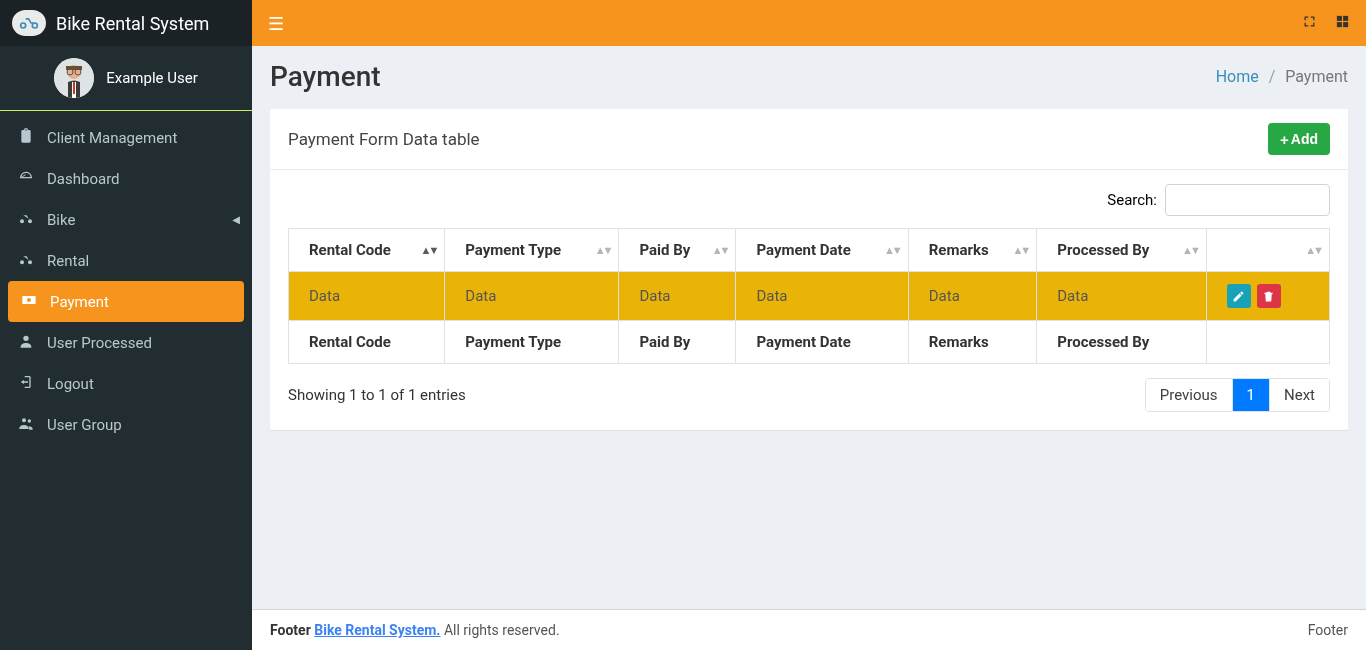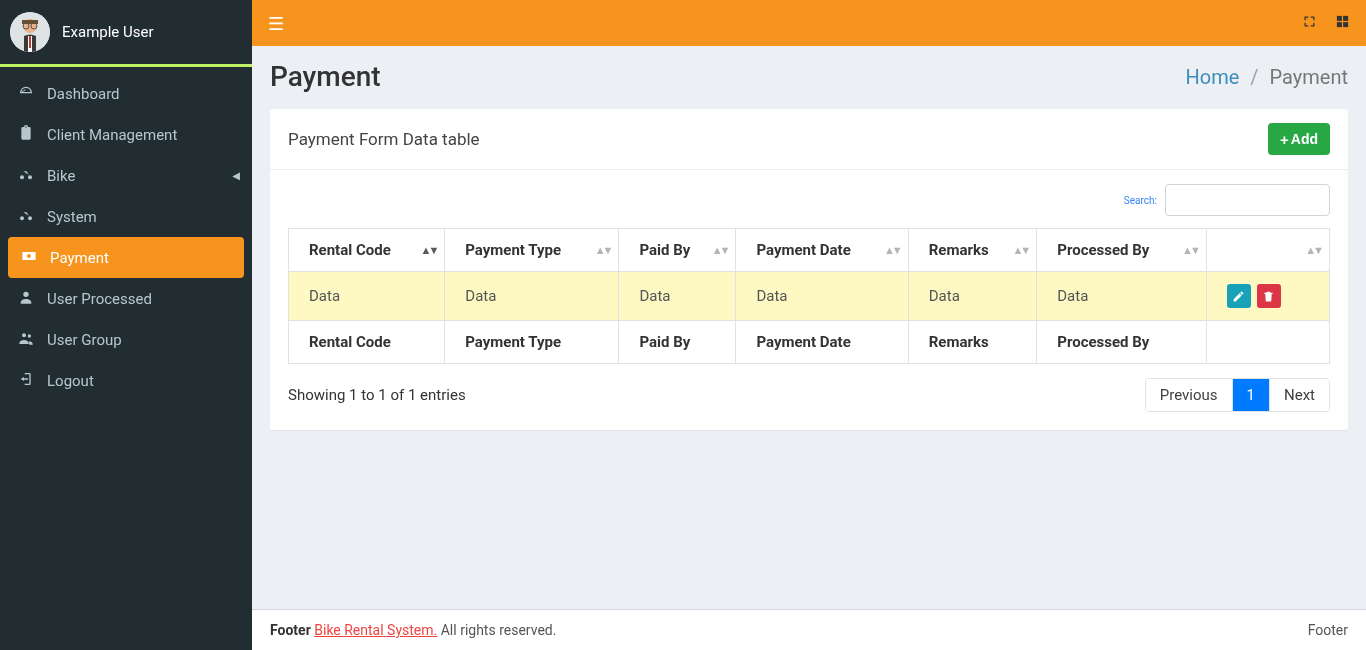--- a/index.html
+++ b/index.html
@@ -5,21 +5,21 @@
   * { box-sizing: border-box; margin: 0; padding: 0; }
   html, body { width: 100%; height: 100%; font-family: -apple-system, BlinkMacSystemFont, "Segoe UI", Roboto, "Helvetica Neue", Arial, sans-serif; }
   body { background: #ecf0f5; color: #333; font-size: 14px; }
 
   
   .sidebar { position: fixed; left: 0; top: 0; bottom: 0; width: 252px; background: #222d32; color: #b8c7ce; z-index: 10; }
   .brand { display: flex; align-items: center; height: 46px; background: #1a2226; padding: 0 12px; color: #fff; }
   .brand-logo { width: 34px; height: 26px; border-radius: 40%/50%; background: #e9eaea; display: flex; align-items: center; justify-content: center; margin-right: 10px; }
   .brand-logo svg { width: 20px; height: 20px; }
   .brand-text { font-size: 18px; font-weight: 400; color: #fff; }
-  .user-panel { display: flex; align-items: center; padding: 12px 10px; border-bottom: 3px solid #bef264; }
+  .user-panel { display: flex; align-items: center; padding: 12px 10px; border-bottom: 1px solid #bef264; justify-content: center; }
   .avatar { width: 40px; height: 40px; border-radius: 50%; background: #dee3e5; display: flex; align-items: center; justify-content: center; margin-right: 12px; overflow: hidden; }
   .avatar svg { width: 40px; height: 40px; }
   .user-name { color: #fff; font-size: 15px; }
 
   .nav { list-style: none; padding-top: 6px; }
   .nav li { display: flex; align-items: center; padding: 11px 15px; cursor: pointer; color: #b8c7ce; position: relative; }
   .nav li.active { background: #f7941d; color: #fff; }
   .nav li.active { margin: 0 8px; border-radius: 4px; padding-left: 10px; }
   .nav li .icon { width: 22px; text-align: center; margin-right: 10px; font-size: 14px; }
   .nav li .chev { position: absolute; right: 12px; font-size: 10px; }
@@ -28,151 +28,159 @@
   
   .topbar { position: fixed; left: 252px; right: 0; top: 0; height: 46px; background: #f7941d; display: flex; align-items: center; justify-content: space-between; padding: 0 16px; z-index: 9; }
   .hamburger { color: #fff; font-size: 18px; cursor: pointer; }
   .top-right { display: flex; align-items: center; gap: 18px; color: #333; }
   .top-right span { cursor: pointer; font-size: 16px; }
 
   
   .main { margin-left: 252px; padding-top: 46px; min-height: 100vh; display: flex; flex-direction: column; }
   .content-header { display: flex; justify-content: space-between; align-items: center; padding: 14px 18px 10px 18px; }
   .page-title { font-size: 28px; font-weight: 500; color: #333; }
-  .breadcrumb { font-size: 20px; color: #777; }
+  .breadcrumb { font-size: 16px; color: #777; }
   .breadcrumb a { color: #3c8dbc; text-decoration: none; }
   .breadcrumb .sep { color: #97a0b3; margin: 0 6px; }
 
   .panel { background: #fff; margin: 6px 18px 18px 18px; border-radius: 2px; box-shadow: 0 1px 1px rgba(0,0,0,.05); }
   .panel-header { display: flex; justify-content: space-between; align-items: center; padding: 14px 18px; border-bottom: 1px solid #e9ecef; }
   .panel-title { font-size: 17px; color: #444; }
   .btn-add { background: #28a745; color: #fff; border: none; border-radius: 4px; padding: 8px 12px; font-weight: 700; font-size: 14px; cursor: pointer; display: flex; align-items: center; }
   .btn-add .plus { font-size: 15px; line-height: 1; margin-right: 2px; font-weight: 700; }
 
   .panel-body { padding: 14px 18px 18px 18px; }
   .search-row { display: flex; justify-content: flex-end; align-items: center; margin-bottom: 12px; }
-  .search-row label { font-size: 10px; color: #3b82f6; margin-right: 8px; }
+  .search-row label { font-size: 15px; color: #000000; margin-right: 8px; }
   .search-row input { border: 1px solid #ced4da; border-radius: 4px; height: 32px; width: 165px; padding: 0 8px; font-size: 14px; }
 
   table { width: 100%; border-collapse: collapse; }
   th, td { border: 1px solid #dee2e6; padding: 12px 20px; text-align: left; font-size: 15px; }
   thead th { font-weight: 700; position: relative; background: #fff; }
   thead th .sort { position: absolute; right: 8px; top: 50%; transform: translateY(-50%); font-size: 11px; color: #b5b5b5; letter-spacing: -3px; }
   thead th .sort.active { color: #5b5b5b; }
-  tbody tr.datarow td { background: #fef9c3; color: #555; }
+  tbody tr.datarow td { background: #eab308; color: #555; }
   tfoot th { font-weight: 700; }
   .row-actions { white-space: nowrap; }
   .icon-btn { display: inline-flex; align-items: center; justify-content: center; width: 24px; height: 24px; border-radius: 3px; color: #fff; margin-right: 2px; cursor: pointer; }
   .icon-btn.edit { background: #17a2b8; }
   .icon-btn.delete { background: #dc3545; }
   .icon-btn svg { width: 13px; height: 13px; fill: #fff; }
 
   .table-footer { display: flex; justify-content: space-between; align-items: center; margin-top: 14px; gap: 44px; }
   .entries-info { font-size: 15px; color: #333; }
   .pagination { display: flex; border: 1px solid #dee2e6; border-radius: 4px; overflow: hidden; }
   .pagination span { padding: 7px 14px; font-size: 15px; color: #404040; cursor: pointer; background: #fff; }
   .pagination span + span { border-left: 1px solid #dee2e6; }
   .pagination span.active { background: #007bff; color: #fff; }
 
   .footer { margin-top: auto; border-top: 1px solid #d2d6de; background: #fff; padding: 12px 18px; display: flex; justify-content: space-between; color: #555; font-size: 14px; }
-  .footer .brandlink { color: #ef4444; font-weight: 400; }
+  .footer .brandlink { color: #3b82f6; font-weight: 700; }
   .footer strong { color: #333; }
 </style>
 </head>
 <body>
 
 <div class="sidebar">
+  <div class="brand">
+    <span class="brand-logo">
+      <svg viewBox="0 0 24 24">
+          <path fill="#3c8dbc" d="M5 19a4 4 0 1 1 0-8 4 4 0 0 1 0 8zm0-2a2 2 0 1 0 0-4 2 2 0 0 0 0 4zm14 2a4 4 0 1 1 0-8 4 4 0 0 1 0 8zm0-2a2 2 0 1 0 0-4 2 2 0 0 0 0 4zM8 6h4l3 5h3v2h-4l-3-5H8V6z"></path>
+        </svg>
+    </span>
+    <span class="brand-text">Bike Rental System</span>
+  </div>
   <div class="user-panel">
     <span class="avatar">
       <svg viewBox="0 0 40 40">
           <circle cx="20" cy="20" r="20" fill="#dee3e5"></circle>
           <circle cx="20" cy="14" r="7" fill="#e9b089"></circle>
           <rect x="12" y="8" width="16" height="4" fill="#6b4f2e"></rect>
           <circle cx="16" cy="14" r="3" fill="none" stroke="#555" stroke-width="1"></circle>
           <circle cx="24" cy="14" r="3" fill="none" stroke="#555" stroke-width="1"></circle>
           <path d="M14 24 q6 -3 12 0 v16 h-12z" fill="#3a3a3a"></path>
           <path d="M18 24 h4 v16 h-4z" fill="#fff"></path>
           <path d="M19 24 h2 v12 h-2z" fill="#c0392b"></path>
         </svg>
     </span>
     <span class="user-name">Example User</span>
   </div>
   <ul class="nav">
     <li>
       <span class="icon">
         <svg width="16" height="16" viewBox="0 0 24 24" fill="currentColor">
+            <path d="M7 3h2a3 3 0 0 1 6 0h2a2 2 0 0 1 2 2v15a2 2 0 0 1-2 2H7a2 2 0 0 1-2-2V5a2 2 0 0 1 2-2zm5-1a1 1 0 1 0 0 2 1 1 0 0 0 0-2z"></path>
+          </svg>
+      </span>
+      <span class="label-text">Client Management</span>
+    </li>
+    <li>
+      <span class="icon">
+        <svg width="16" height="16" viewBox="0 0 24 24" fill="currentColor">
             <path d="M3 13a9 9 0 0 1 18 0v1H3v-1zm9-7a7 7 0 0 0-6.9 6H5l6-4 .5.9L7 12h11.9A7 7 0 0 0 12 6z"></path>
           </svg>
       </span>
       <span class="label-text">Dashboard</span>
-    </li>
-    <li>
-      <span class="icon">
-        <svg width="16" height="16" viewBox="0 0 24 24" fill="currentColor">
-            <path d="M7 3h2a3 3 0 0 1 6 0h2a2 2 0 0 1 2 2v15a2 2 0 0 1-2 2H7a2 2 0 0 1-2-2V5a2 2 0 0 1 2-2zm5-1a1 1 0 1 0 0 2 1 1 0 0 0 0-2z"></path>
-          </svg>
-      </span>
-      <span class="label-text">Client Management</span>
     </li>
     <li>
       <span class="icon">
         <svg width="18" height="16" viewBox="0 0 24 24" fill="currentColor">
             <circle cx="6" cy="17" r="3"></circle>
             <circle cx="18" cy="17" r="3"></circle>
             <path d="M8 8h5l3 5"></path>
           </svg>
       </span>
       <span class="label-text">Bike</span>
       <span class="chev">◀</span>
     </li>
     <li>
       <span class="icon">
         <svg width="18" height="16" viewBox="0 0 24 24" fill="currentColor">
             <circle cx="6" cy="17" r="3"></circle>
             <circle cx="18" cy="17" r="3"></circle>
             <path d="M8 8h5l3 5"></path>
           </svg>
       </span>
-      <span class="label-text">System</span>
+      <span class="label-text">Rental</span>
     </li>
     <li class="active">
       <span class="icon">
         <svg width="18" height="16" viewBox="0 0 24 24" fill="currentColor">
             <rect x="2" y="6" width="20" height="12" rx="1"></rect>
             <circle cx="12" cy="12" r="3" fill="#f7941d"></circle>
           </svg>
       </span>
       <span class="label-text">Payment</span>
     </li>
     <li>
       <span class="icon">
         <svg width="16" height="16" viewBox="0 0 24 24" fill="currentColor">
             <circle cx="12" cy="8" r="4"></circle>
             <path d="M4 21c0-4 4-6 8-6s8 2 8 6v1H4v-1z"></path>
           </svg>
       </span>
       <span class="label-text">User Processed</span>
+    </li>
+    <li>
+      <span class="icon">
+        <svg width="16" height="16" viewBox="0 0 24 24" fill="currentColor">
+            <path d="M10 3h7a2 2 0 0 1 2 2v14a2 2 0 0 1-2 2h-7v-2h7V5h-7V3zm-1 6l-5 3 5 3v-2h6v-2H9V9z"></path>
+          </svg>
+      </span>
+      <span class="label-text">Logout</span>
     </li>
     <li>
       <span class="icon">
         <svg width="18" height="16" viewBox="0 0 24 24" fill="currentColor">
             <circle cx="9" cy="8" r="3"></circle>
             <circle cx="17" cy="9" r="2.5"></circle>
             <path d="M2 20c0-3 3-5 7-5s7 2 7 5v1H2v-1zm14-3c3 0 6 1.5 6 4v1h-5"></path>
           </svg>
       </span>
       <span class="label-text">User Group</span>
-    </li>
-    <li>
-      <span class="icon">
-        <svg width="16" height="16" viewBox="0 0 24 24" fill="currentColor">
-            <path d="M10 3h7a2 2 0 0 1 2 2v14a2 2 0 0 1-2 2h-7v-2h7V5h-7V3zm-1 6l-5 3 5 3v-2h6v-2H9V9z"></path>
-          </svg>
-      </span>
-      <span class="label-text">Logout</span>
     </li>
   </ul>
 </div>
 
 <div class="topbar">
   <span class="hamburger">☰</span>
   <div class="top-right">
     <span>
       <svg width="15" height="15" viewBox="0 0 24 24" fill="#333">
           <path d="M4 4h6v2H6v4H4V4zm10 0h6v6h-2V6h-4V4zM4 14h2v4h4v2H4v-6zm14 0h2v6h-6v-2h4v-4z"></path>

